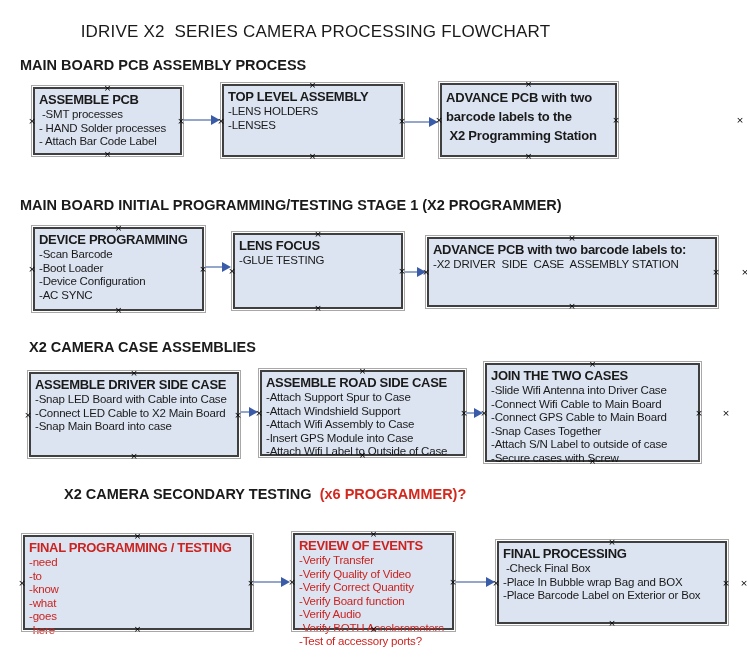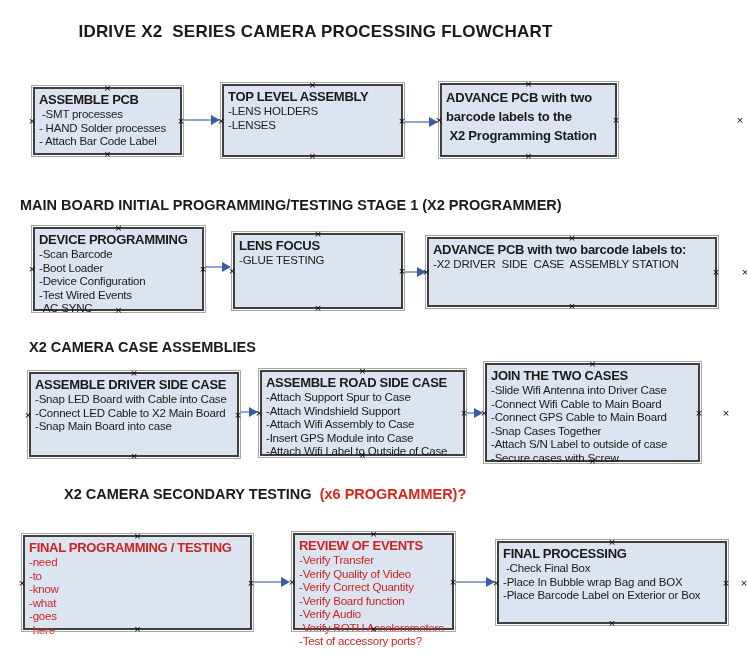--- a/index.html
+++ b/index.html
@@ -3,21 +3,21 @@
 <meta charset="utf-8">
 <style>
   html,body{margin:0;padding:0;background:#ffffff;}
   #canvas{
     position:relative;width:747px;height:662px;background:#ffffff;
     font-family:"Liberation Sans","DejaVu Sans",sans-serif;color:#1a1a1a;
     overflow:hidden;
   }
   .main-title{
     position:absolute;top:22px;left:0;width:631px;text-align:center;
-    font-size:17px;font-weight:bold;letter-spacing:.2px;white-space:pre;
+    font-size:17px;font-weight:normal;letter-spacing:.2px;white-space:pre;
   }
   .section-heading{
     position:absolute;font-size:14.5px;font-weight:bold;white-space:pre;
   }
   .sh-1{top:57px;left:20px;}
   .sh-2{top:197px;left:20px;}
   .sh-3{top:339px;left:29px;}
   .sh-4{top:486px;left:33px;margin-left:31px;}
   .heading-red{color:#d3281e;}
   .flow-box{
@@ -47,20 +47,21 @@
     border-top:5px solid transparent;border-bottom:5px solid transparent;
     border-left:9px solid #3a5ca8;
   }
 </style>
 </head>
 <body>
 
 <div id="canvas">
   <div class="main-title">IDRIVE X2  SERIES CAMERA PROCESSING FLOWCHART</div>
 
+  <div class="section-heading sh-1"><span>MAIN BOARD PCB ASSEMBLY PROCESS</span></div>
 
   <div class="section-heading sh-2"><span>MAIN BOARD INITIAL PROGRAMMING/TESTING STAGE 1 (X2 PROGRAMMER)</span></div>
 
   <div class="section-heading sh-3"><span>X2 CAMERA CASE ASSEMBLIES</span></div>
 
   <div class="section-heading sh-4"><span>X2 CAMERA SECONDARY TESTING </span><span class="heading-red"> (x6 PROGRAMMER)?</span></div>
 <div class="flow-box" style="left: 33px; top: 87px; width: 149px; height: 68px;">
       <div class="box-title">ASSEMBLE PCB</div>
       <div class="box-item"> -SMT processes</div>
       <div class="box-item">- HAND Solder processes</div>
@@ -86,21 +87,20 @@
       <span class="anchor" style="left: 50%; top: -1px;">×</span>
       <span class="anchor" style="left: 50%; top: 71px;">×</span>
       <span class="anchor" style="left: -3px; top: 50%;">×</span>
       <span class="anchor" style="left: 174px; top: 50%;">×</span>
     </div>
     <div class="flow-box" style="left: 33px; top: 227px; width: 171px; height: 84px;">
       <div class="box-title">DEVICE PROGRAMMING</div>
       <div class="box-item">-Scan Barcode</div>
       <div class="box-item">-Boot Loader</div>
       <div class="box-item">-Device Configuration</div>
-      <div class="box-item">-Test Wired Events</div>
       <div class="box-item">-AC SYNC</div>
       <span class="anchor" style="left: 50%; top: -1px;">×</span>
       <span class="anchor" style="left: 50%; top: 81px;">×</span>
       <span class="anchor" style="left: -3px; top: 50%;">×</span>
       <span class="anchor" style="left: 168px; top: 50%;">×</span>
     </div>
     <div class="flow-box" style="left: 233px; top: 233px; width: 170px; height: 76px;">
       <div class="box-title">LENS FOCUS</div>
       <div class="box-item">-GLUE TESTING</div>
       <span class="anchor" style="left: 50%; top: -1px;">×</span>

